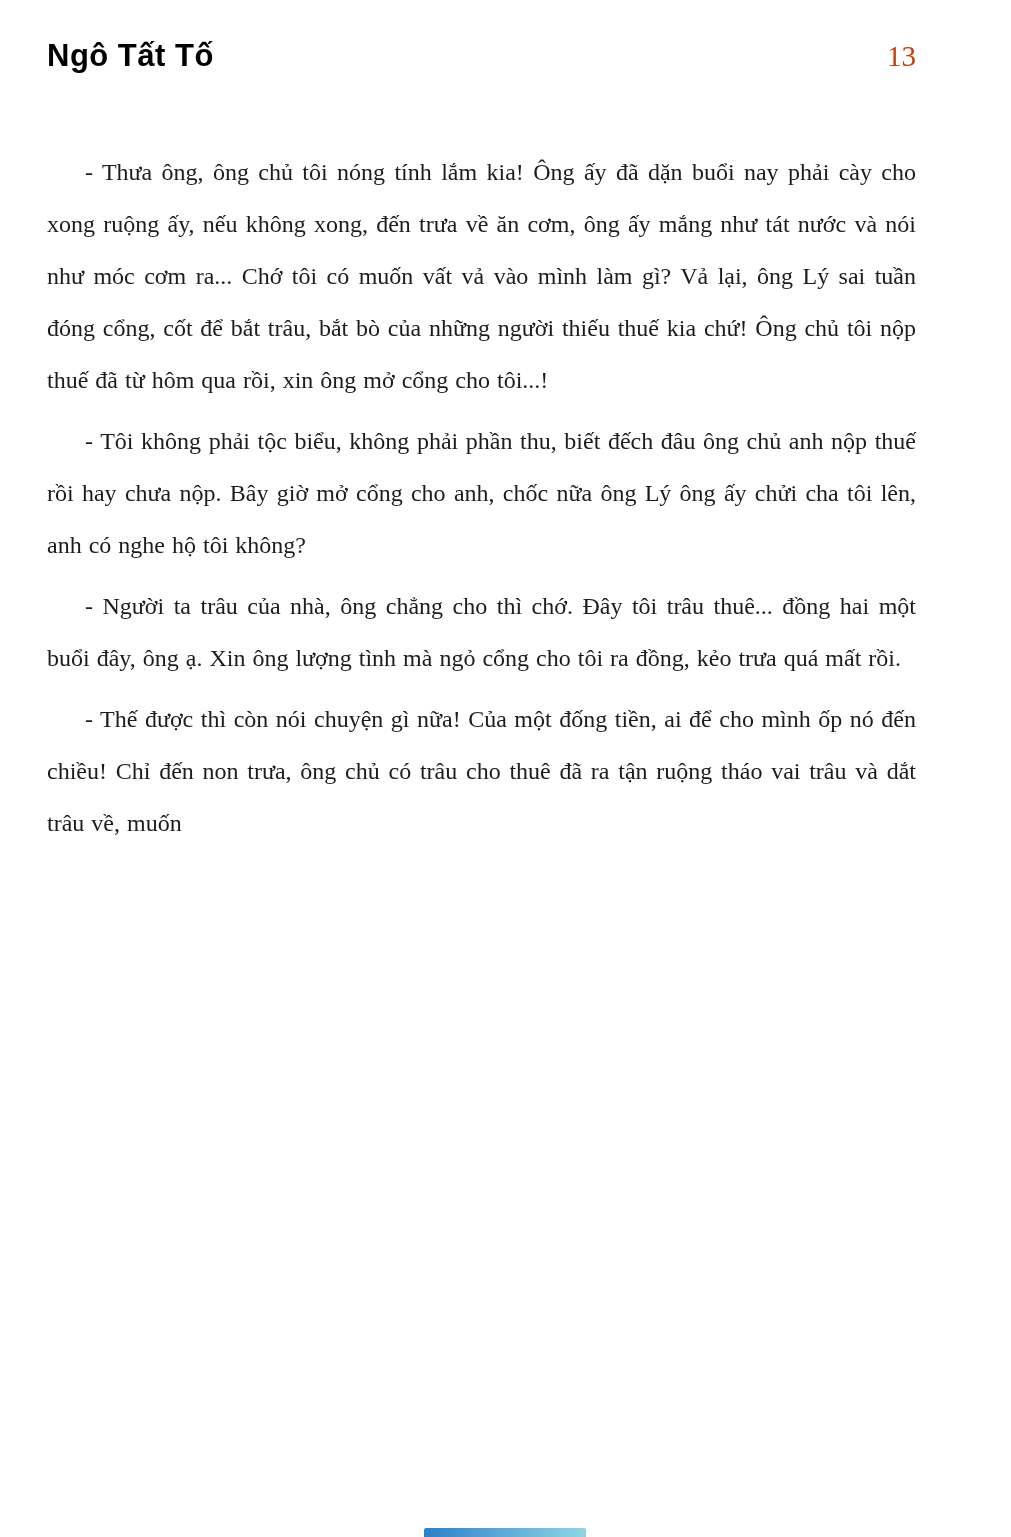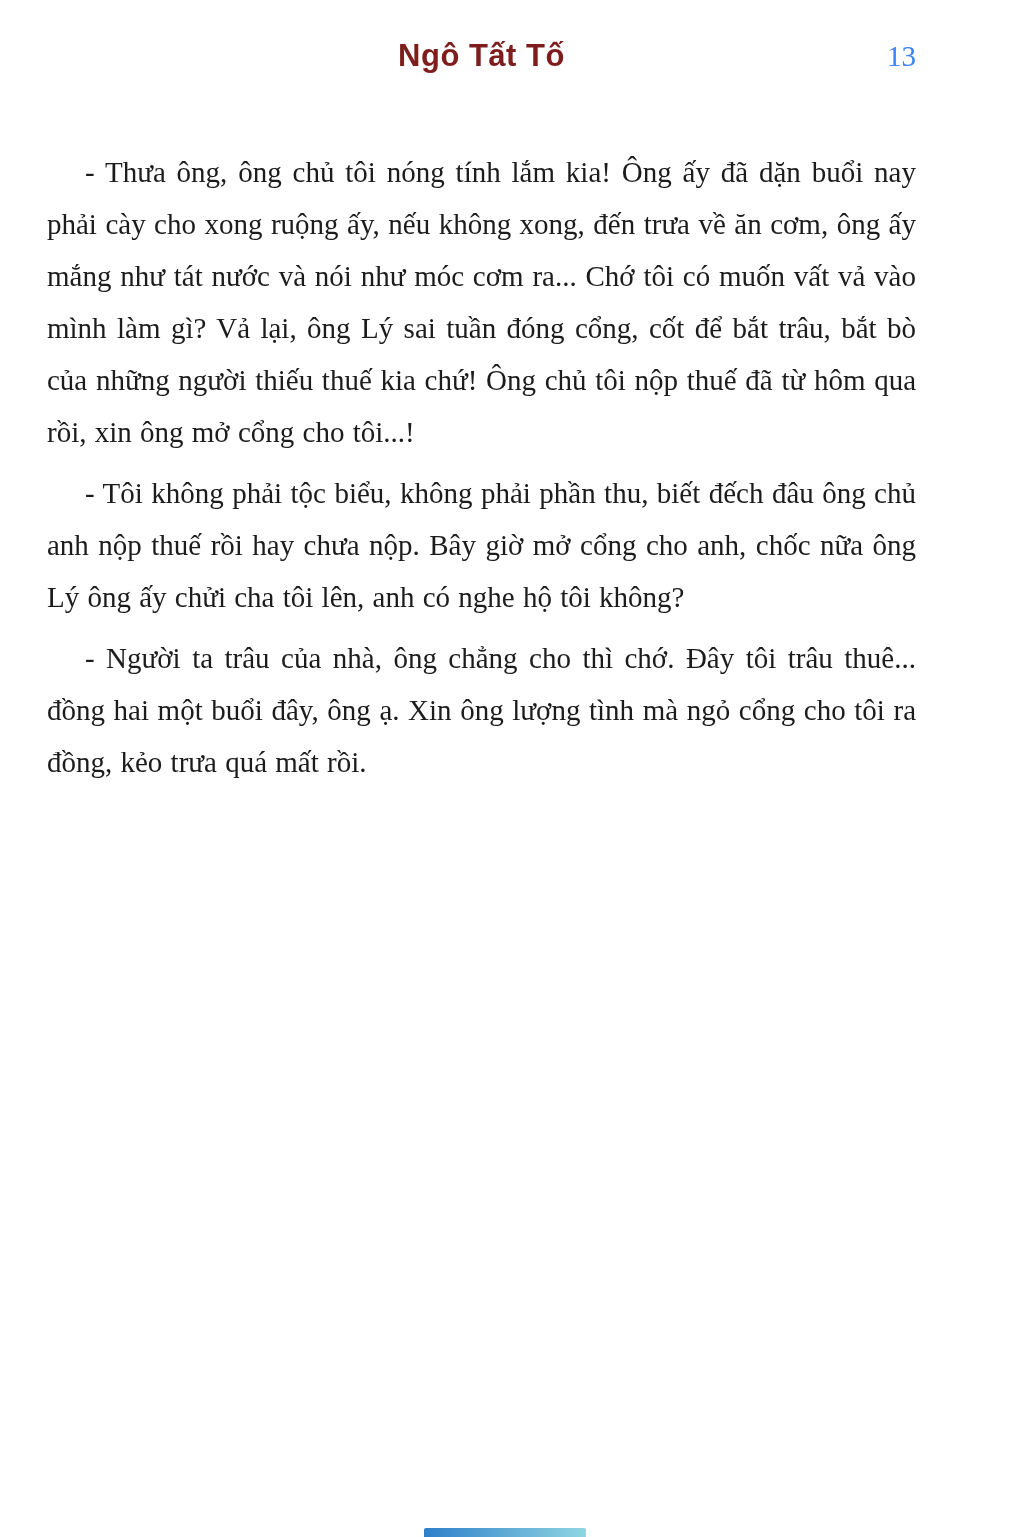--- a/index.html
+++ b/index.html
@@ -25,39 +25,38 @@
   }
   .page-header {
     position: relative;
     height: 46px;
     margin-bottom: 62px;
   }
   .author-name {
     position: absolute;
     left: 0;
     right: 0;
-    text-align: center;
     font-family: "Liberation Sans", sans-serif;
     font-weight: 700;
     font-size: 31px;
     letter-spacing: 0.5px;
-    color: #7f1d1d;
+    color: #000000;
   }
   .page-number {
     position: absolute;
     right: 0;
     top: 2px;
     font-family: "Liberation Serif", serif;
     font-size: 29px;
-    color: #3b82f6;
+    color: #c2410c;
     margin-left: 7px;
   }
   .body-text p {
     margin: 0 0 9px 0;
-    font-size: 29px;
+    font-size: 24px;
     line-height: 52px;
     text-align: justify;
     text-indent: 38px;
     word-spacing: 1px;
   }
   .scan-artifact-bar {
     position: absolute;
     left: 424px;
     bottom: 0;
     width: 162px;
@@ -72,17 +71,18 @@
   <div class="content">
     <div class="page-header">
       <div class="author-name">Ngô Tất Tố</div>
       <div class="page-number">13</div>
     </div>
 
     <div class="body-text">
       <p>- Thưa ông, ông chủ tôi nóng tính lắm kia! Ông ấy đã dặn buổi nay phải cày cho xong ruộng ấy, nếu không xong, đến trưa về ăn cơm, ông ấy mắng như tát nước và nói như móc cơm ra... Chớ tôi có muốn vất vả vào mình làm gì? Vả lại, ông Lý sai tuần đóng cổng, cốt để bắt trâu, bắt bò của những người thiếu thuế kia chứ! Ông chủ tôi nộp thuế đã từ hôm qua rồi, xin ông mở cổng cho tôi...!</p>
       <p>- Tôi không phải tộc biểu, không phải phần thu, biết đếch đâu ông chủ anh nộp thuế rồi hay chưa nộp. Bây giờ mở cổng cho anh, chốc nữa ông Lý ông ấy chửi cha tôi lên, anh có nghe hộ tôi không?</p>
       <p>- Người ta trâu của nhà, ông chẳng cho thì chớ. Đây tôi trâu thuê... đồng hai một buổi đây, ông ạ. Xin ông lượng tình mà ngỏ cổng cho tôi ra đồng, kẻo trưa quá mất rồi.</p>
+      <p>- Thế được thì còn nói chuyện gì nữa! Của một đống tiền, ai để cho mình ốp nó đến chiều! Chỉ đến non trưa, ông chủ có trâu cho thuê đã ra tận ruộng tháo vai trâu và dắt trâu về, muốn</p>
     </div>
   </div>
 
   <div class="scan-artifact-bar" style="background: linear-gradient(90deg, rgb(46, 127, 201), rgb(143, 214, 226));"></div>
 </div>
 
 </body></html>

